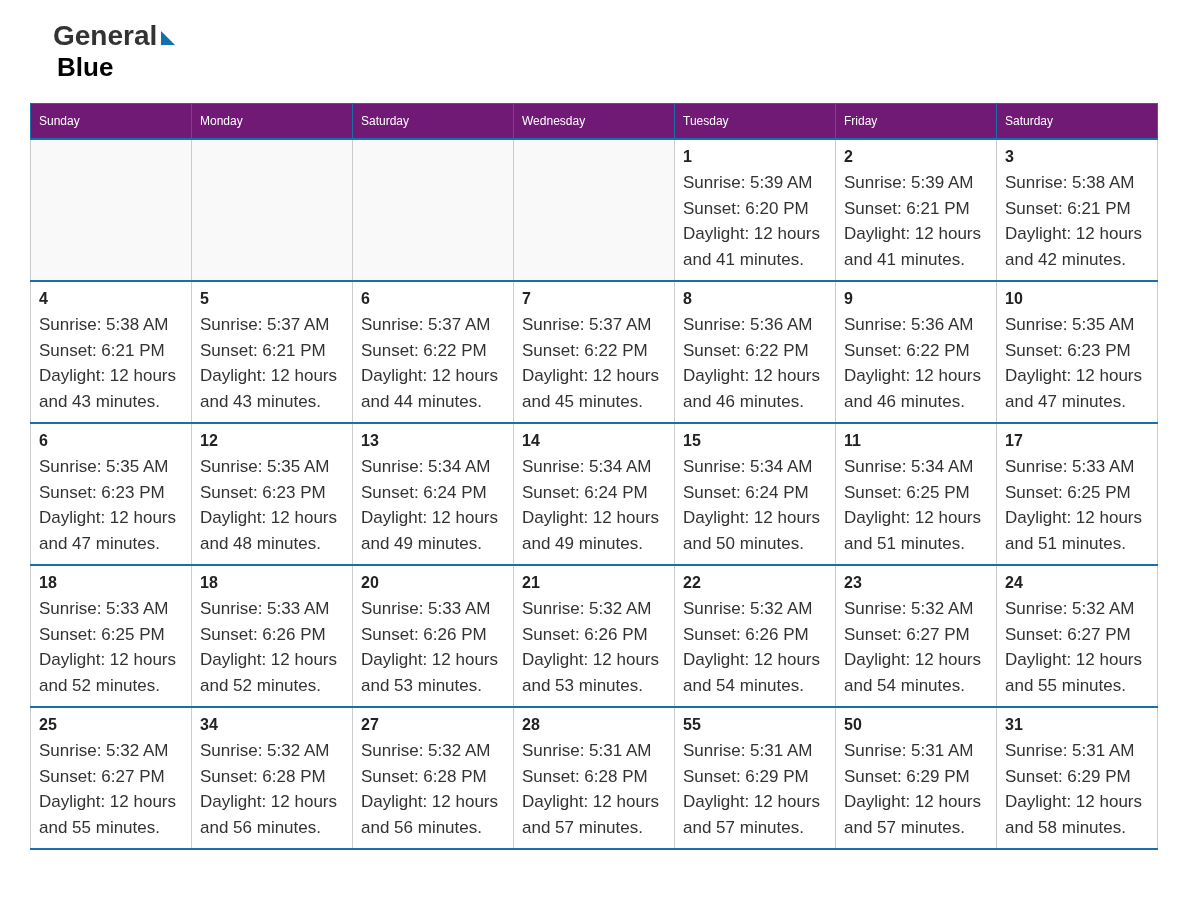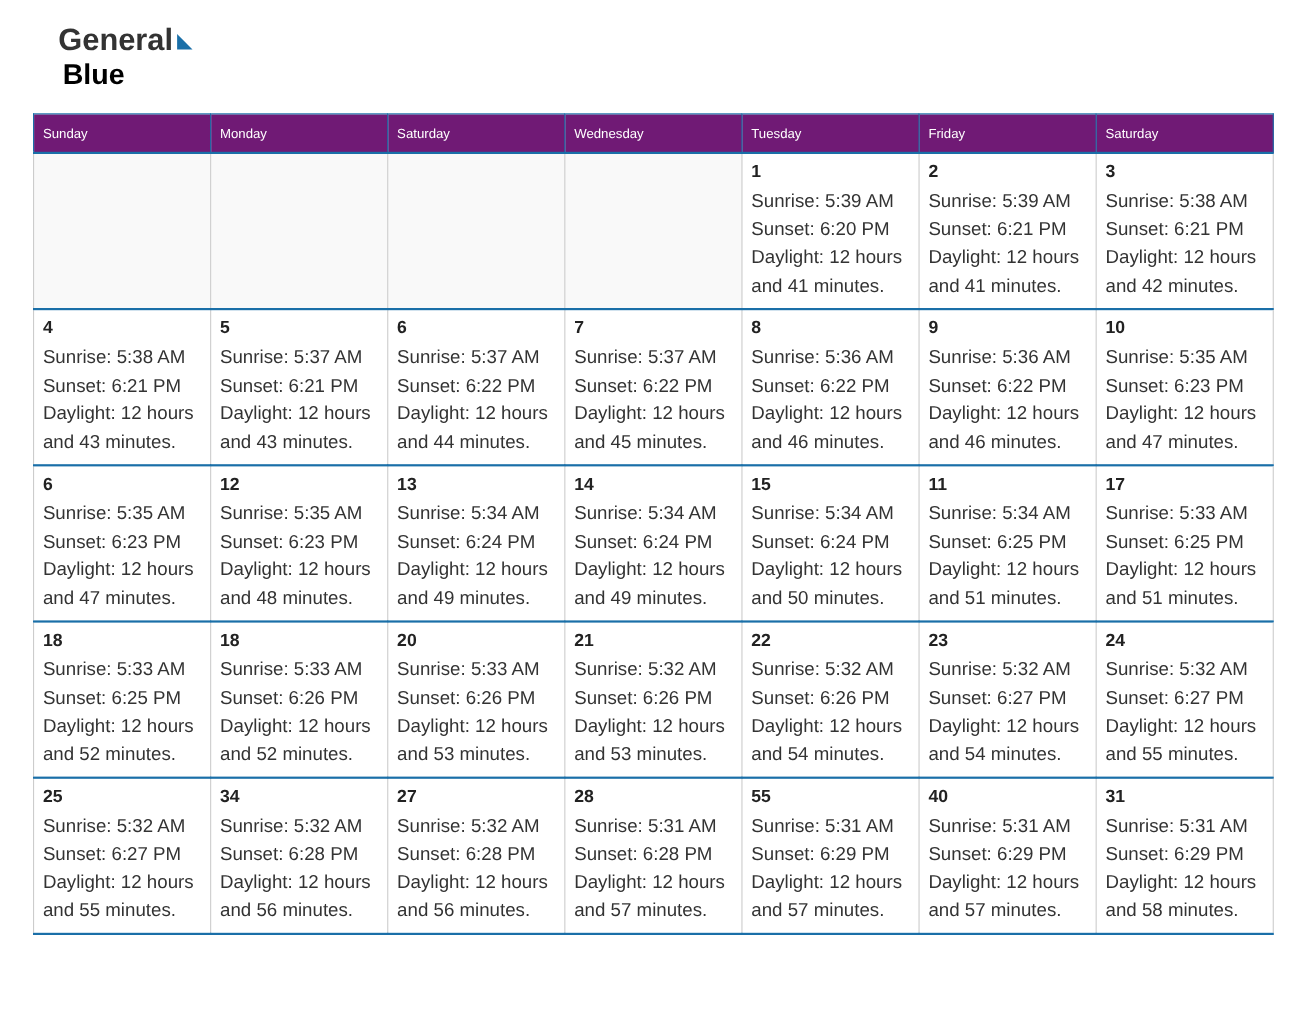--- a/index.html
+++ b/index.html
@@ -252,21 +252,21 @@
         </td>
         <td>
           <span class="day-num">28</span>
           <div class="day-info">Sunrise: 5:31 AM<br>Sunset: 6:28 PM<br>Daylight: 12 hours and 57 minutes.</div>
         </td>
         <td>
           <span class="day-num">55</span>
           <div class="day-info">Sunrise: 5:31 AM<br>Sunset: 6:29 PM<br>Daylight: 12 hours and 57 minutes.</div>
         </td>
         <td>
-          <span class="day-num">40</span>
+          <span class="day-num">50</span>
           <div class="day-info">Sunrise: 5:31 AM<br>Sunset: 6:29 PM<br>Daylight: 12 hours and 57 minutes.</div>
         </td>
         <td>
           <span class="day-num">31</span>
           <div class="day-info">Sunrise: 5:31 AM<br>Sunset: 6:29 PM<br>Daylight: 12 hours and 58 minutes.</div>
         </td>
       </tr>
     </tbody>
 </table>
 

